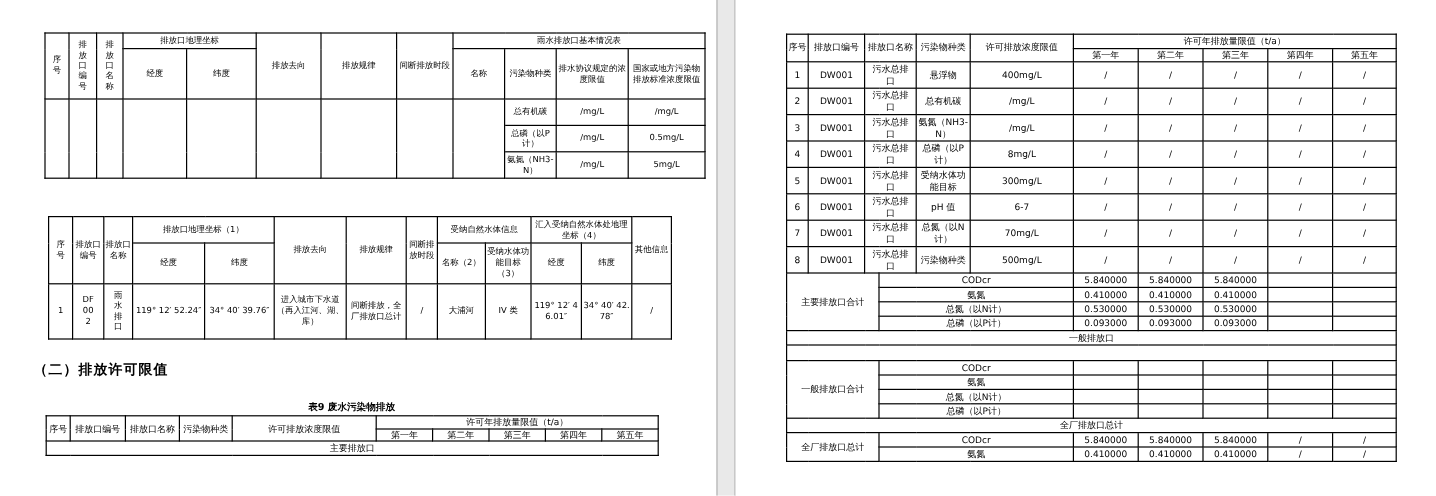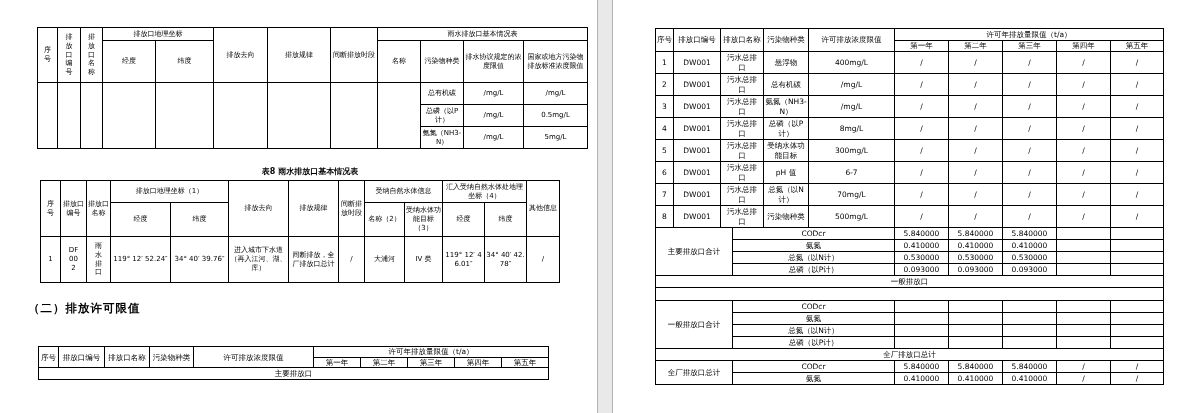--- a/index.html
+++ b/index.html
@@ -88,21 +88,20 @@
       <td>0.5mg/L</td>
     </tr>
     <tr style="height:22px">
       <td>氨氮（NH3-N）</td>
       <td>/mg/L</td>
       <td>5mg/L</td>
     </tr>
   </tbody>
     </table>
 
-  <div class="cap" style="left:40px; top:166px; width:540px;">表8 雨水排放口基本情况表</div>
 
   <table class="t8" style="left:40px; top:180px; width:509px;">
     <colgroup>
       <col style="width:20px">
         <col style="width:26px">
         <col style="width:24px">
       <col style="width:60px">
         <col style="width:58px">
         <col style="width:60px">
       <col style="width:50px">
@@ -147,20 +146,21 @@
       <td>IV 类</td>
       <td>119° 12′ 46.01″</td>
       <td>34° 40′ 42.78″</td>
       <td>/</td>
     </tr>
   </tbody>
     </table>
 
   <div class="sec" style="left:28px; top:301px;text-align:right;">（二）排放许可限值</div>
 
+  <div class="cap" style="left:38px; top:334px; width:510px;">表9  废水污染物排放</div>
 
   <table class="t9" style="left:38px; top:346px; width:510px;">
     <colgroup>
       <col style="width:20px">
         <col style="width:46px">
         <col style="width:45px">
       <col style="width:44px">
         <col style="width:120px">
       <col style="width:47px">
         <col style="width:47px">

